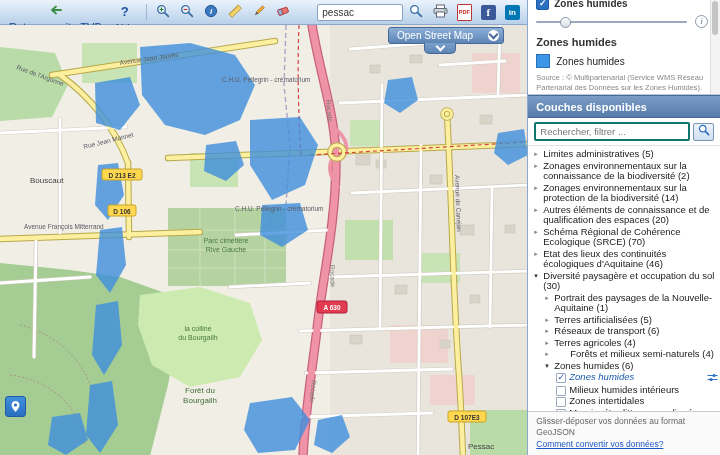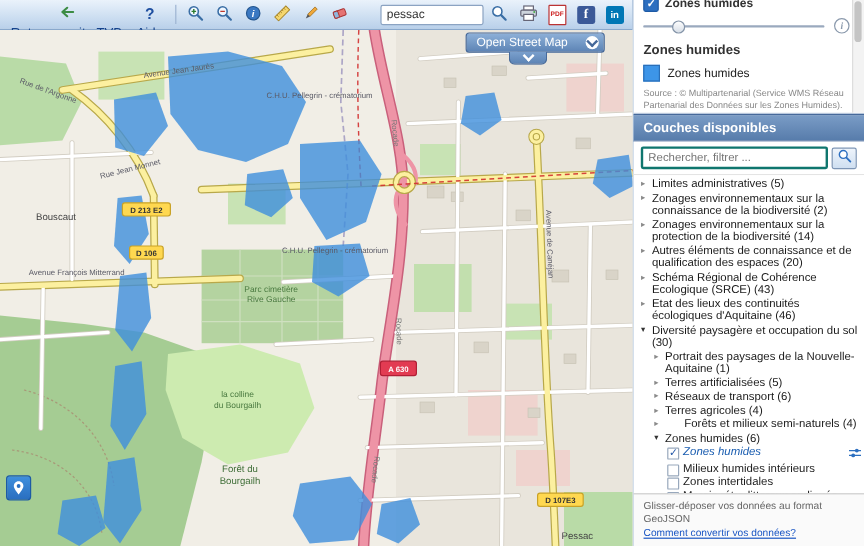--- a/index.html
+++ b/index.html
@@ -448,21 +448,21 @@
         <div class="trow" style="padding-left: 2px;">
           <span class="arrow">▸</span>
           <span class="lbl">Zonages environnementaux sur la protection de la biodiversité (14)</span>
         </div>
         <div class="trow" style="padding-left: 2px;">
           <span class="arrow">▸</span>
           <span class="lbl">Autres éléments de connaissance et de qualification des espaces (20)</span>
         </div>
         <div class="trow" style="padding-left: 2px;">
           <span class="arrow">▸</span>
-          <span class="lbl">Schéma Régional de Cohérence Ecologique (SRCE) (43)</span>
+          <span class="lbl">Schéma Régional de Cohérence Ecologique (SRCE) (70)</span>
         </div>
         <div class="trow" style="padding-left: 2px;">
           <span class="arrow">▸</span>
           <span class="lbl">Etat des lieux des continuités écologiques d'Aquitaine (46)</span>
         </div>
         <div class="trow" style="padding-left: 2px;">
           <span class="arrow exp">▾</span>
           <span class="lbl">Diversité paysagère et occupation du sol (30)</span>
         </div>
         <div class="trow" style="padding-left: 13px;">

